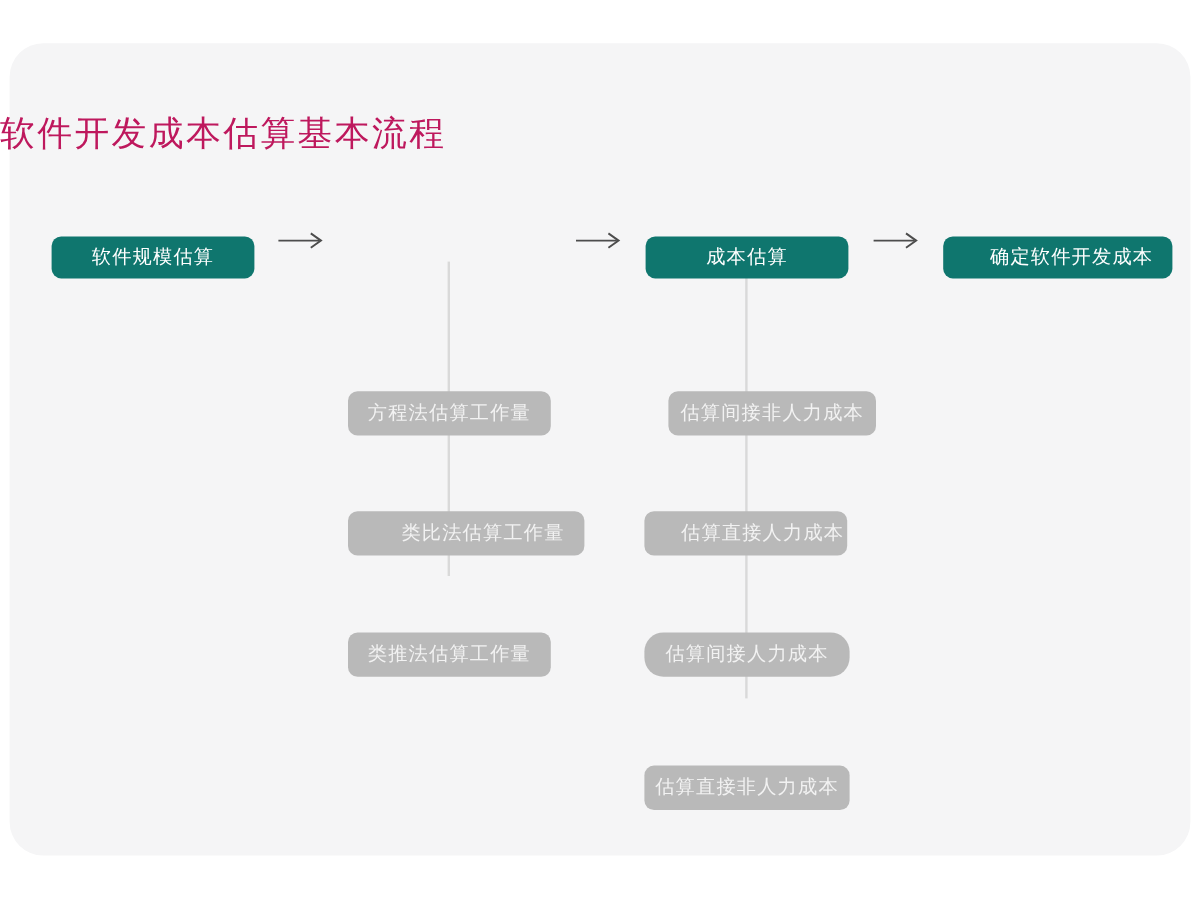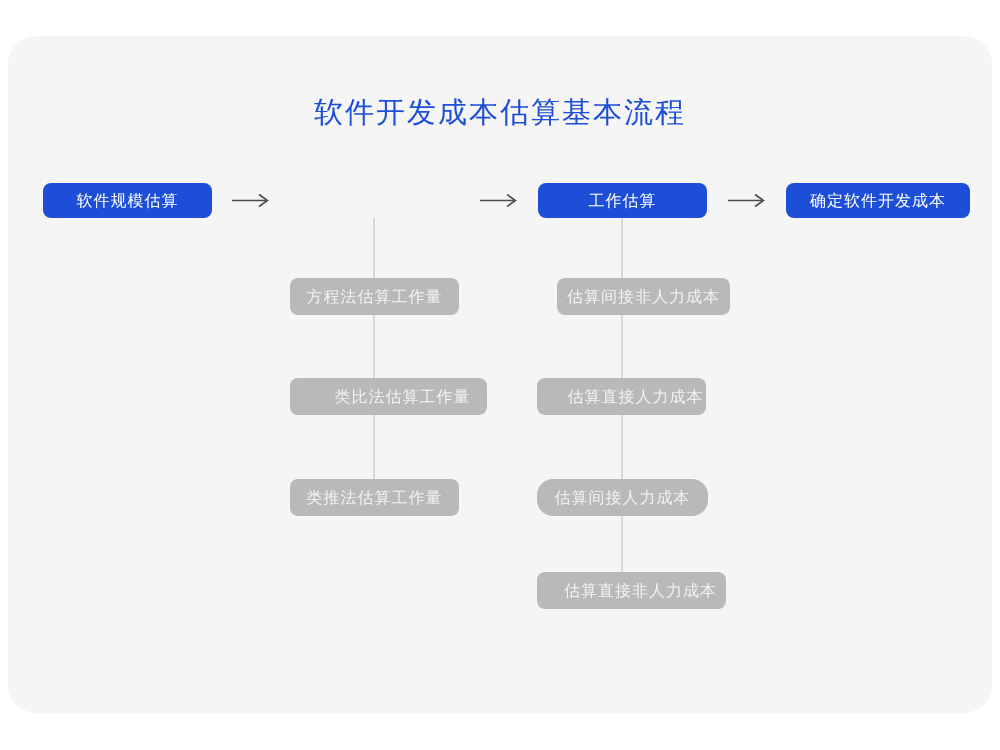--- a/index.html
+++ b/index.html
@@ -21,52 +21,53 @@
     bottom: 37px;
     background: #f5f5f6;
     border-radius: 28px;
   }
 
   .diagram-title {
     position: absolute;
     top: 94px;
     left: 0;
     width: 100%;
-    text-align: center;
+    text-align: left;
     font-size: 29px;
     line-height: 36px;
     letter-spacing: 2px;
-    color: #1d4ed8;
+    color: #be185d;
   }
 
   .node, .subnode {
     position: absolute;
     height: 35px;
     line-height: 35px;
     width: 169px;
     border-radius: 8px;
     text-align: center;
     font-size: 16px;
     letter-spacing: 1px;
     white-space: nowrap;
   }
 
   .node {
-    background: #1d4ed8;
+    background: #0f766e;
     color: #ffffff;
-    top: 183px;
+    top: 197px;
     z-index: 3;
   }
 
   .subnode {
     background: #b9b9b9;
     color: #f2f2f2;
     height: 37px;
     line-height: 37px;
     z-index: 3;
+    margin-top: 48px;
   }
 
   .vline {
     position: absolute;
     width: 2px;
     background: #d9d9d9;
     z-index: 1;
   }
 
   .arrow {
@@ -79,37 +80,37 @@
 
   
   .col1 { left: 43px; }
   .col2 { left: 290px; }
   .col3 { left: 538px; }
   .col4 { left: 786px; }
 
   .row1 { top: 278px; }
   .row2 { top: 378px; padding-left: 28px; }
   .row3 { top: 479px; }
-  .row4 { top: 572px; padding-left: 18px; }
+  .row4 { top: 590px; }
 </style>
 </head>
 <body>
 
 <div id="screen">
 
   <div class="card"></div>
 
   <div class="diagram-title">软件开发成本估算基本流程</div>
 
   <div class="vline" style="left:373px; top:218px; height:262px;"></div>
   <div class="vline" style="left:621px; top:218px; height:364px;"></div>
 
   <div class="node col1">软件规模估算</div>
-  <div class="node col3">工作估算</div>
-  <div class="node col4" style="width:184px;">确定软件开发成本</div>
+  <div class="node col3">成本估算</div>
+  <div class="node col4" style="width:168px;padding-left:23px;">确定软件开发成本</div>
 
   <svg class="arrow" style="left:230px;" viewBox="0 0 40 17">
     <line x1="2" y1="8.5" x2="36" y2="8.5" stroke="#4d4d4d" stroke-width="1.6"></line>
     <path d="M29 2.5 L37.5 8.5 L29 14.5" fill="none" stroke="#4d4d4d" stroke-width="1.6"></path>
   </svg>
   <svg class="arrow" style="left:478px;" viewBox="0 0 40 17">
     <line x1="2" y1="8.5" x2="36" y2="8.5" stroke="#4d4d4d" stroke-width="1.6"></line>
     <path d="M29 2.5 L37.5 8.5 L29 14.5" fill="none" stroke="#4d4d4d" stroke-width="1.6"></path>
   </svg>
   <svg class="arrow" style="left:726px;" viewBox="0 0 40 17">

